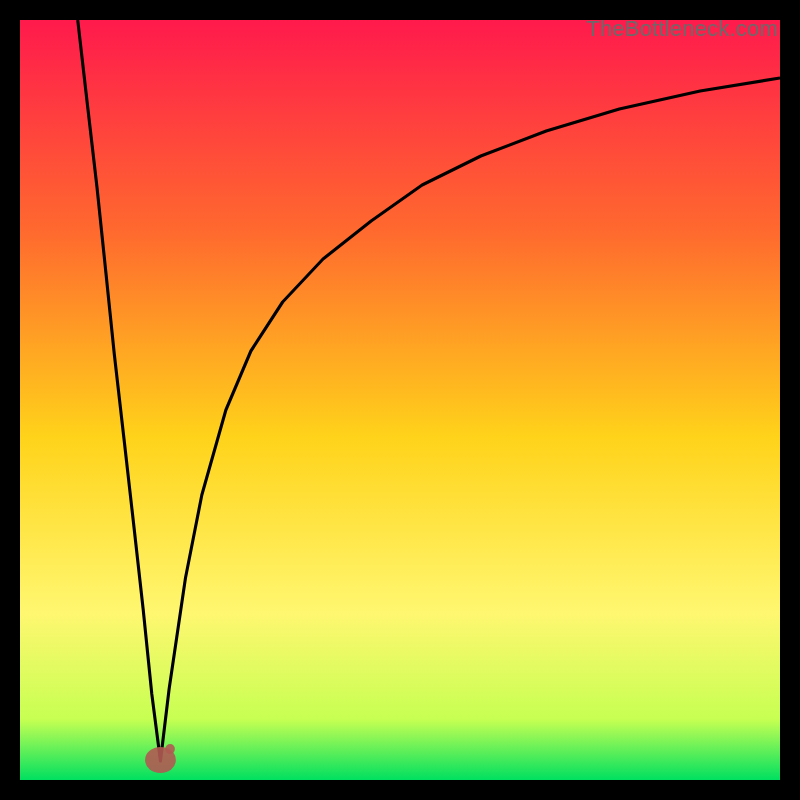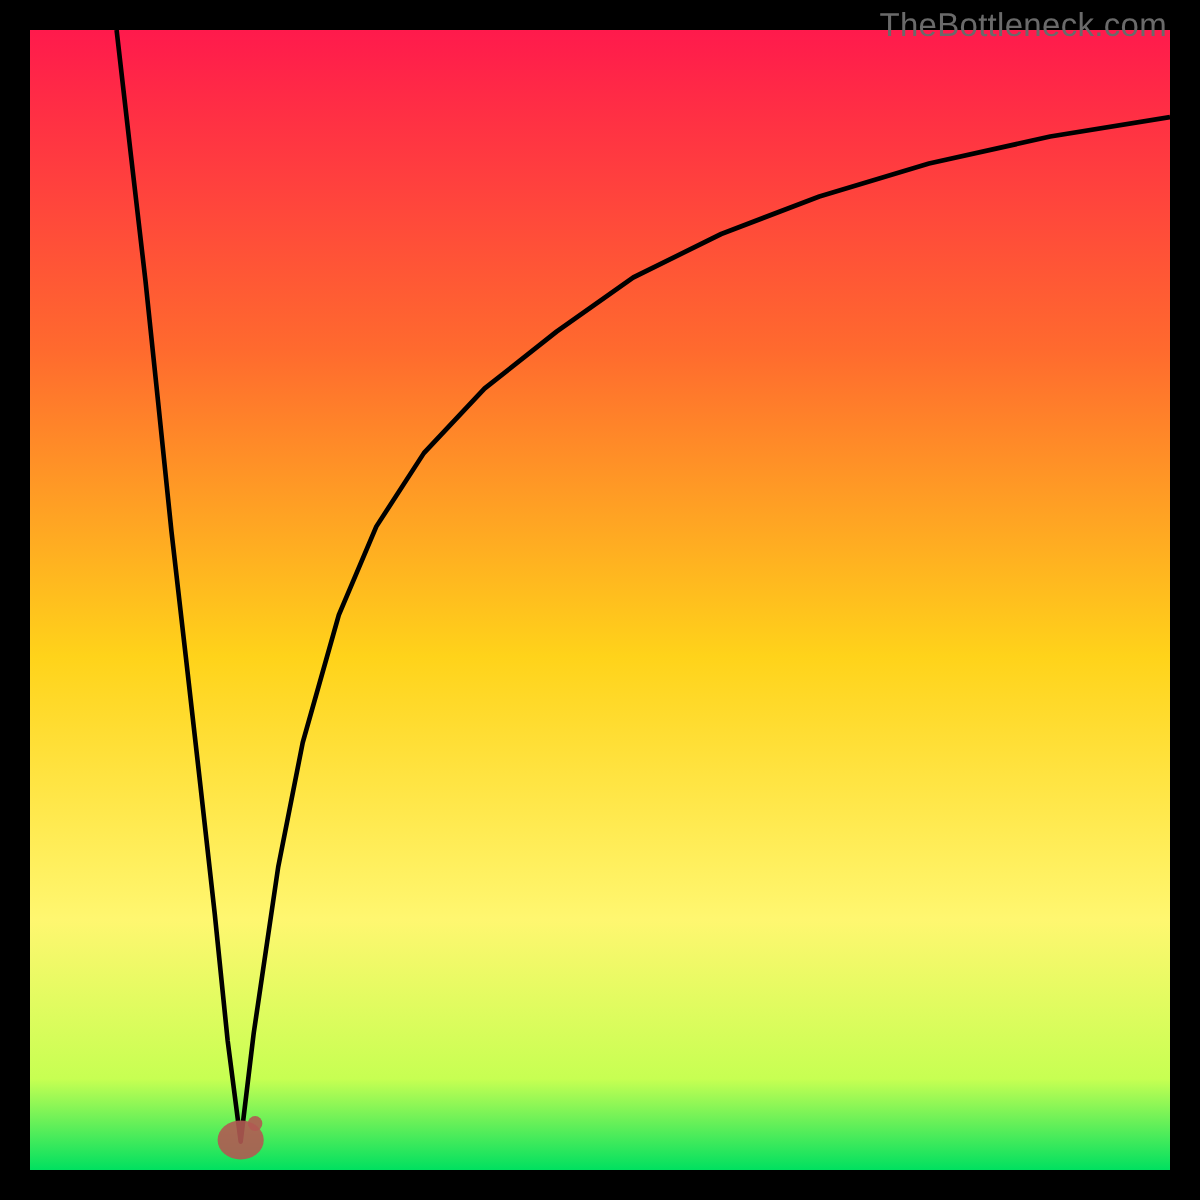--- a/index.html
+++ b/index.html
@@ -29,21 +29,21 @@
   }
   svg.plot {
     position: absolute;
     left: 0;
     top: 0;
     width: 760px;
     height: 760px;
   }
   .watermark {
     position: absolute;
-    top: 4px;
+    top: 16px;
     right: 22px;
     font-size: 22px;
     font-weight: 500;
     color: #6a6a6a;
     letter-spacing: 0.2px;
     user-select: none;
     pointer-events: none;
   }
 </style>
 </head>

